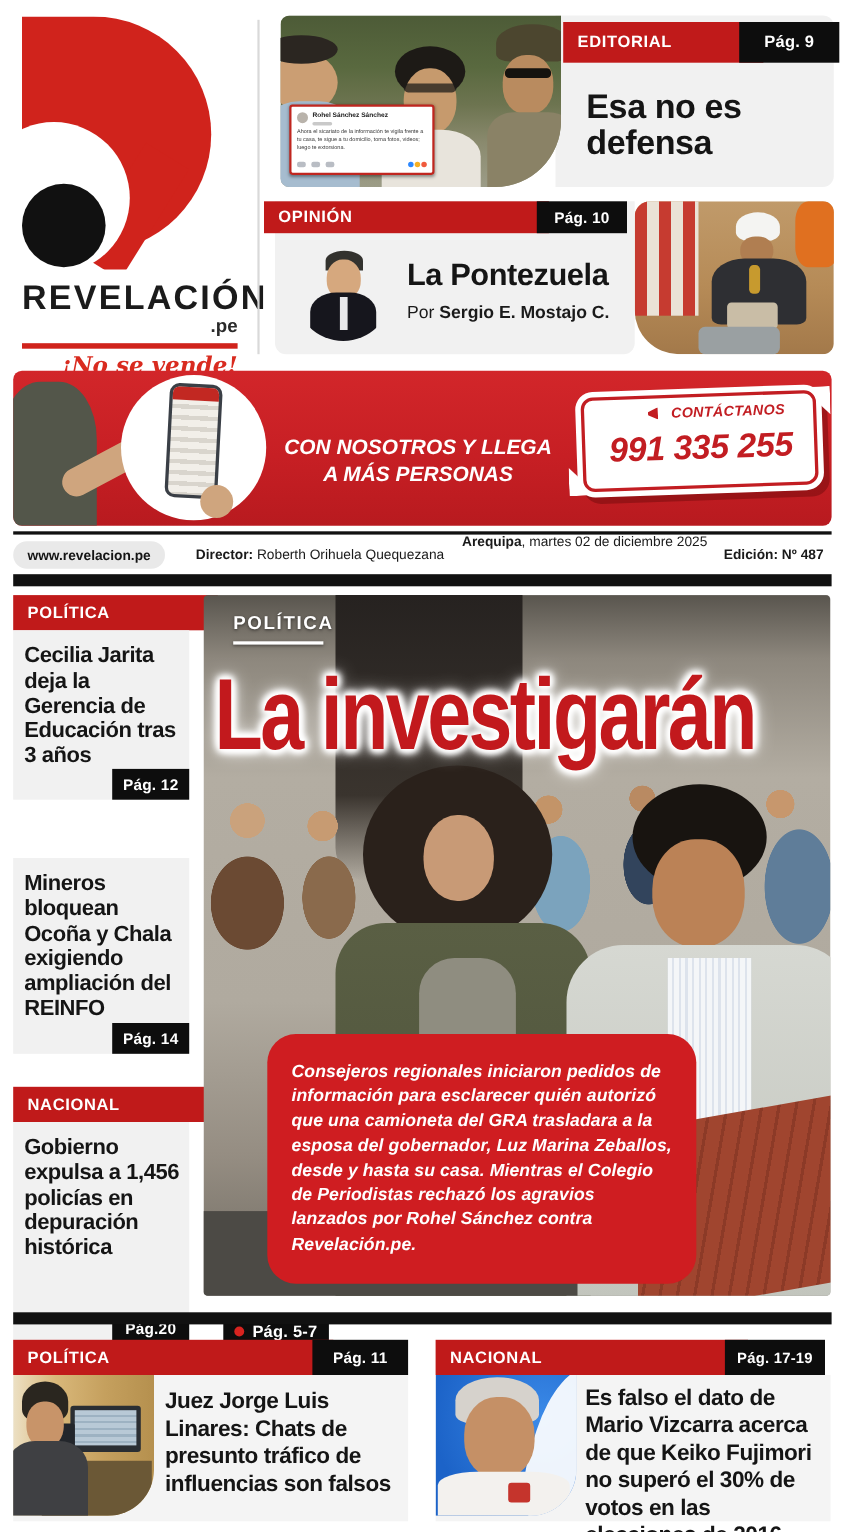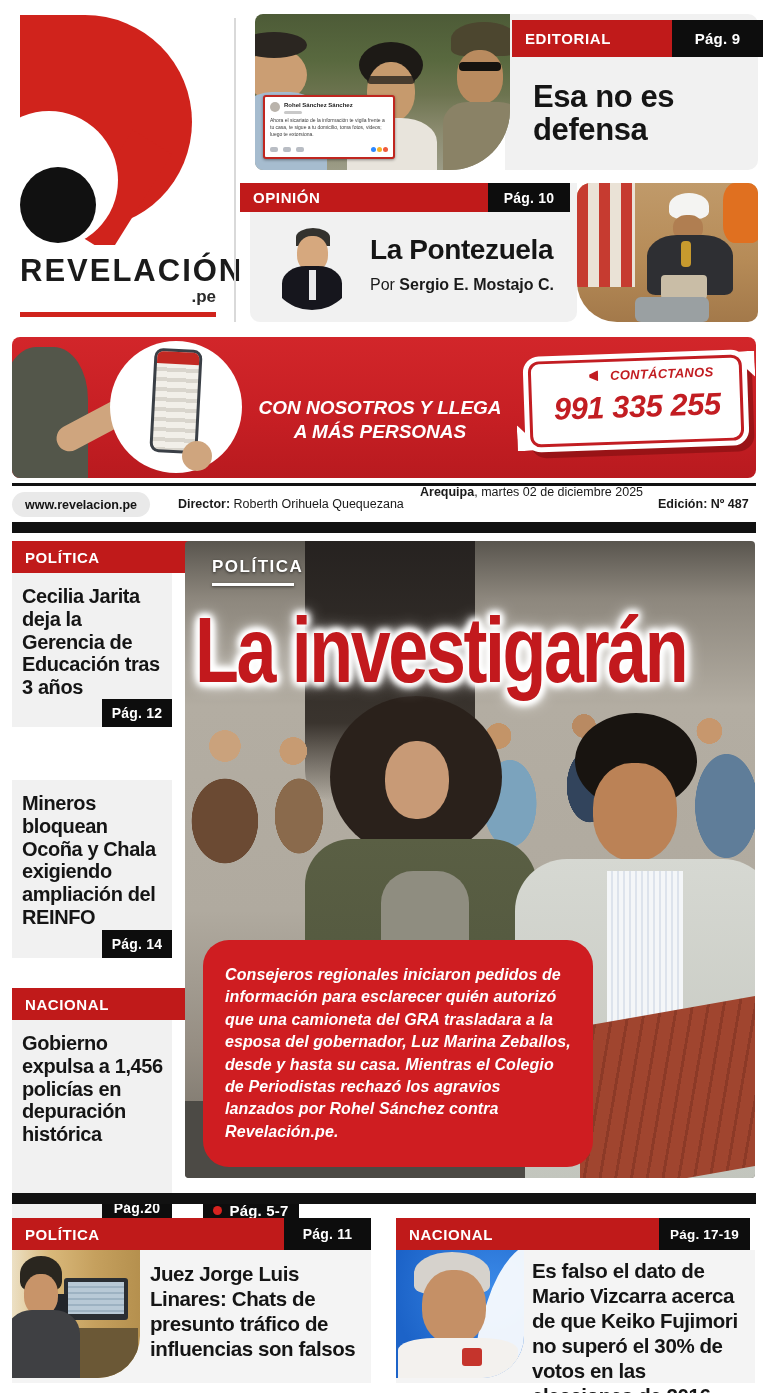--- a/index.html
+++ b/index.html
@@ -21,21 +21,21 @@
   .slogan{font-family:"DejaVu Serif",serif;font-style:italic;font-weight:700;
           font-size:21px;color:#d92b1f;text-align:right;}
   
   .mega{font-weight:900;font-size:92px;color:#c2191d;letter-spacing:-3px;white-space:nowrap;
         transform:scaleX(.78);transform-origin:left center;
         text-shadow:0 0 4px #fff,0 0 8px #fff,0 0 14px #fff,0 0 22px #fff,
                     3px 3px 8px #fff,-3px 3px 8px #fff,3px -3px 8px #fff,-3px -3px 8px #fff;}
   .photo-label{color:#fff;font-weight:800;font-size:17px;letter-spacing:1.5px;
                text-shadow:0 1px 3px rgba(0,0,0,.6);}
   .summary-box{background:#cf1d21;border-radius:26px;color:#fff;padding:24px 22px;
-               font-style:italic;font-weight:700;font-size:16px;line-height:1.4;letter-spacing:.1px;}
+               font-style:italic;font-weight:700;font-size:16px;line-height:1.4;letter-spacing:.1px;margin-left:40px;}
   .dot{width:9px;height:9px;border-radius:50%;background:#d8231f;}
   
   .banner{background:linear-gradient(180deg,#d2262a 0%,#c71f24 55%,#b81a1f 100%);border-radius:8px;}
   .banner-title{font-style:italic;font-weight:900;font-size:32px;color:#fff;letter-spacing:.5px;text-align:center;}
   .banner-sub{font-style:italic;font-weight:700;font-size:19px;color:#fff;text-align:center;line-height:1.2;}
   .bubble{background:#fff;border-radius:16px;transform:rotate(-2deg);
           box-shadow:5px 6px 0 rgba(120,12,14,.55);}
   .bubble-inner{position:absolute;inset:5px;border:3px solid #c21d22;border-radius:11px;}
   .contact-lbl{color:#c21d22;font-weight:800;font-style:italic;font-size:13px;letter-spacing:.3px;}
   .phone-num{color:#c21d22;font-weight:900;font-style:italic;font-size:31px;letter-spacing:-.5px;white-space:nowrap;}
@@ -64,20 +64,21 @@
   <div class="abs" style="left:20px;top:15px;width:196px;height:313px;">
     <div class="abs ph" style="left:0;top:0;width:196px;height:230px;">
       <div class="abs" style="left:0;top:0;width:172px;height:214px;background:#d0231c;border-radius:0 108px 108px 0;"></div>
       <div class="abs" style="left:78px;top:118px;width:46px;height:118px;background:#d0231c;transform:rotate(32deg);"></div>
       <div class="abs" style="left:-40px;top:96px;width:138px;height:138px;background:#fff;border-radius:50%;"></div>
       <div class="abs" style="left:0px;top:152px;width:76px;height:76px;background:#111;border-radius:50%;"></div>
     </div>
     <div class="abs brand-name" style="left:0;top:238px;width:196px;">REVELACIÓN</div>
     <div class="abs brand-tld" style="left:0;top:272px;width:196px;">.pe</div>
     <div class="abs" style="left:0;top:297px;width:196px;height:5px;background:#d0231c;"></div>
+    <div class="abs slogan" style="left:0;top:304px;width:196px;">¡No se vende!</div>
   </div>
   <div class="abs" style="left:234px;top:18px;width:2px;height:304px;background:#d9d9d9;"></div>
 
   <div class="abs card" style="left:505px;top:14px;width:253px;height:156px;border-radius:0 10px 10px 0;"></div>
   <div class="abs ph" style="left:255px;top:14px;width:255px;height:156px;border-radius:8px 0 60px 8px;">
     <div class="abs" style="inset:0;background:linear-gradient(180deg,#4d5b37 0%,#59693f 30%,#6d7450 52%,#8a8a6e 74%,#9c9c87 100%);"></div>
     <div class="abs" style="left:-8px;top:34px;width:60px;height:54px;background:#cb9e73;border-radius:50%;"></div>
     <div class="abs" style="left:-14px;top:18px;width:66px;height:26px;background:#2b2621;border-radius:50%;"></div>
     <div class="abs" style="left:-20px;top:78px;width:92px;height:90px;background:#a6bccf;border-radius:40% 40% 0 0;"></div>
     <div class="abs" style="left:104px;top:28px;width:64px;height:46px;background:#1d1a16;border-radius:50%;"></div>

